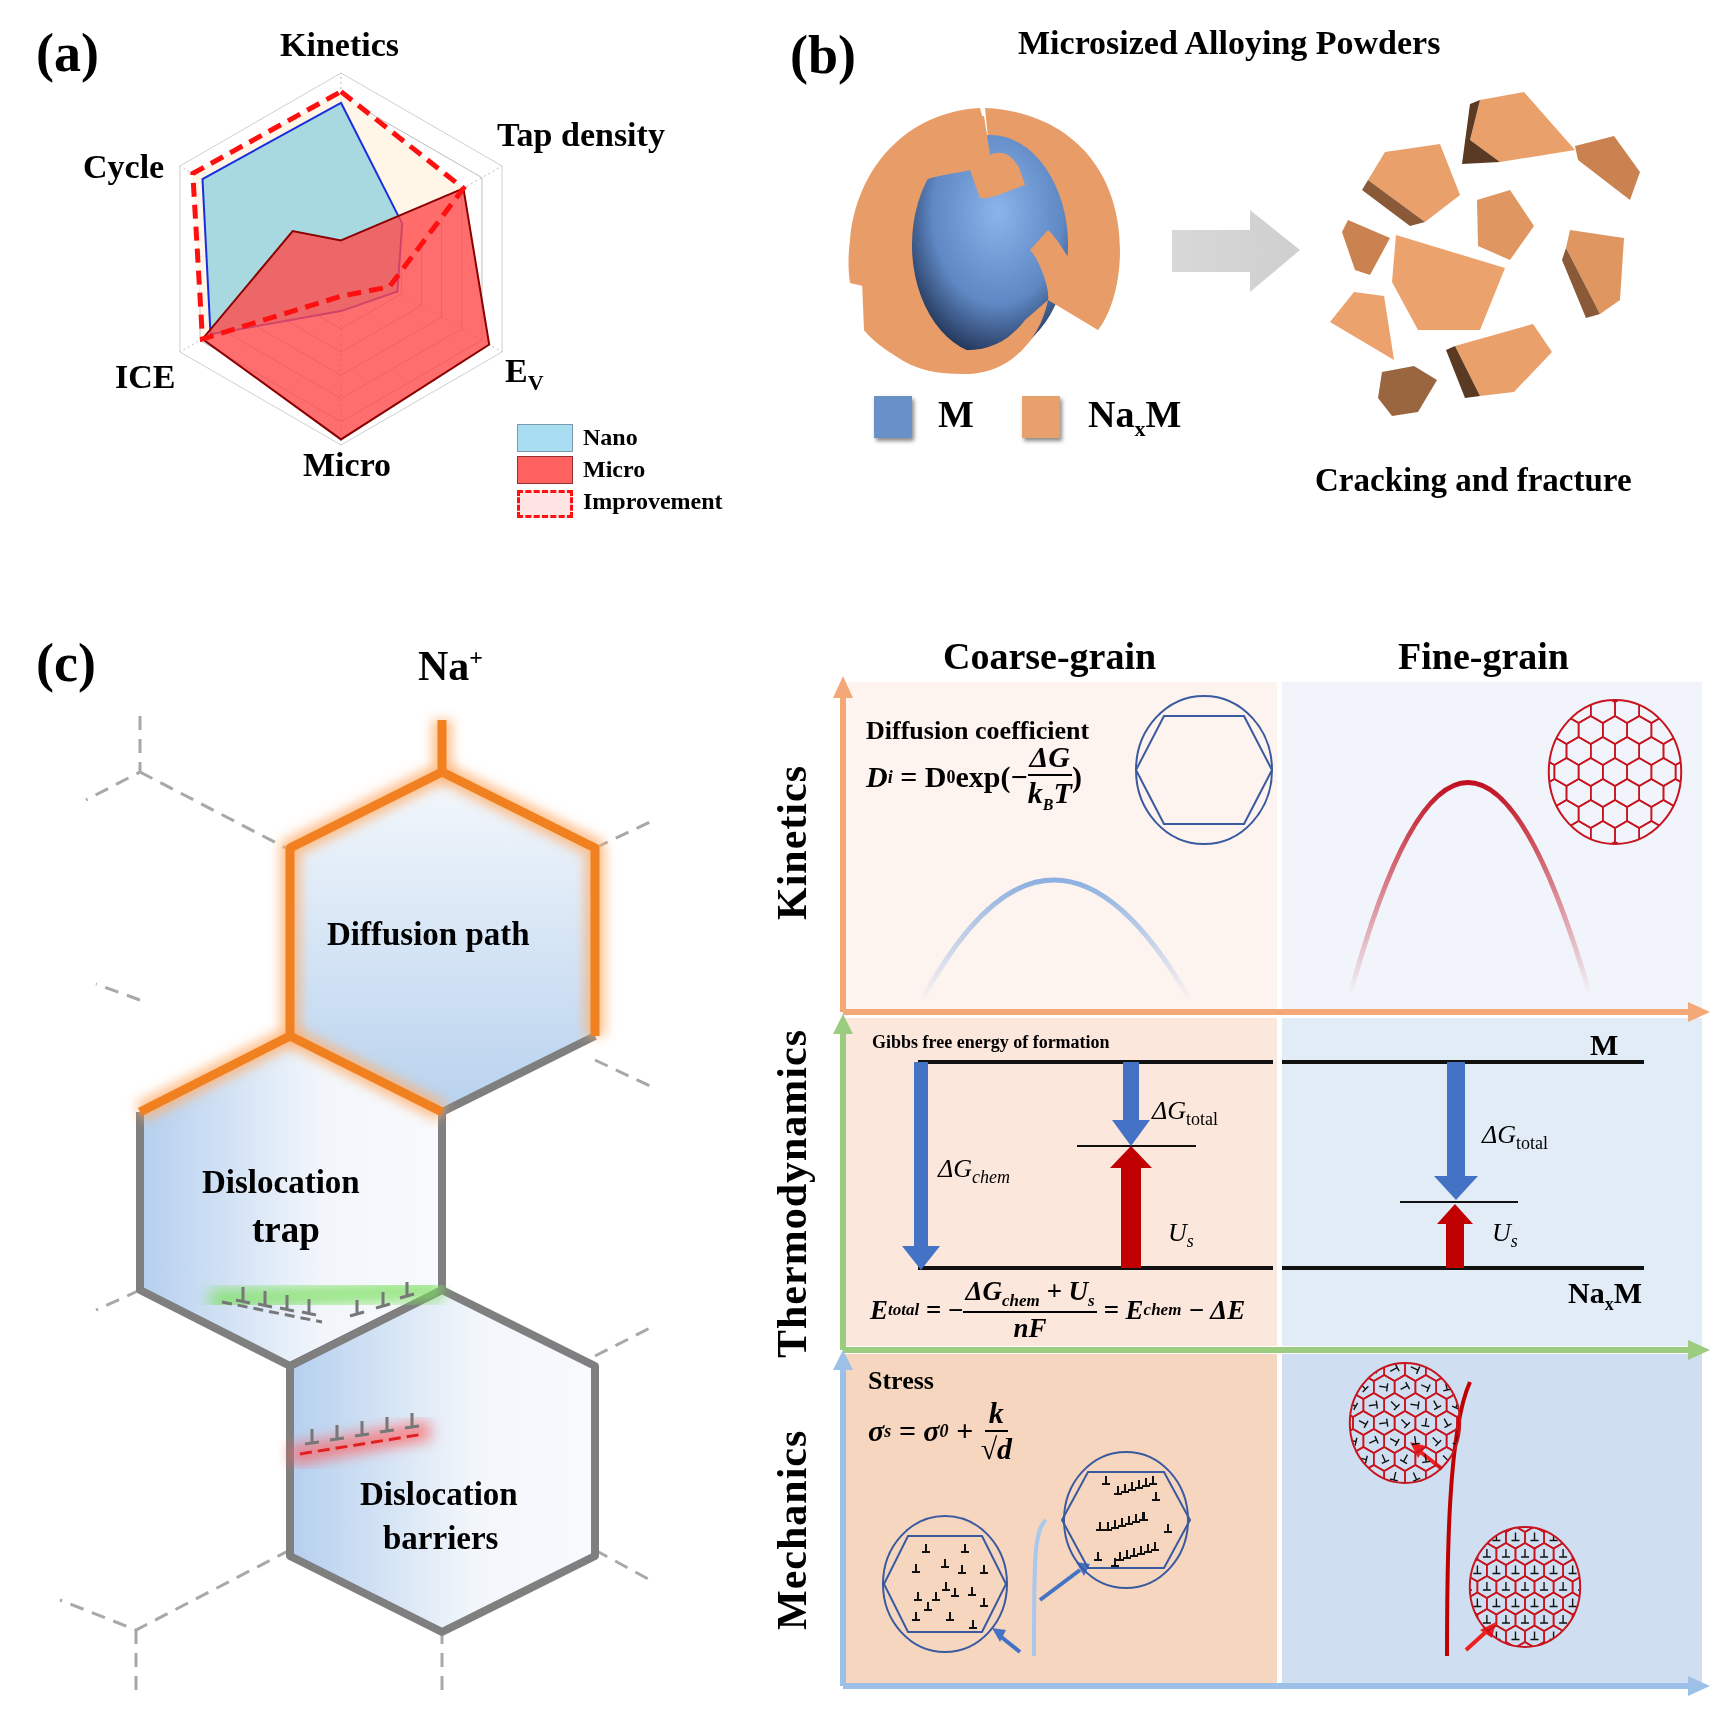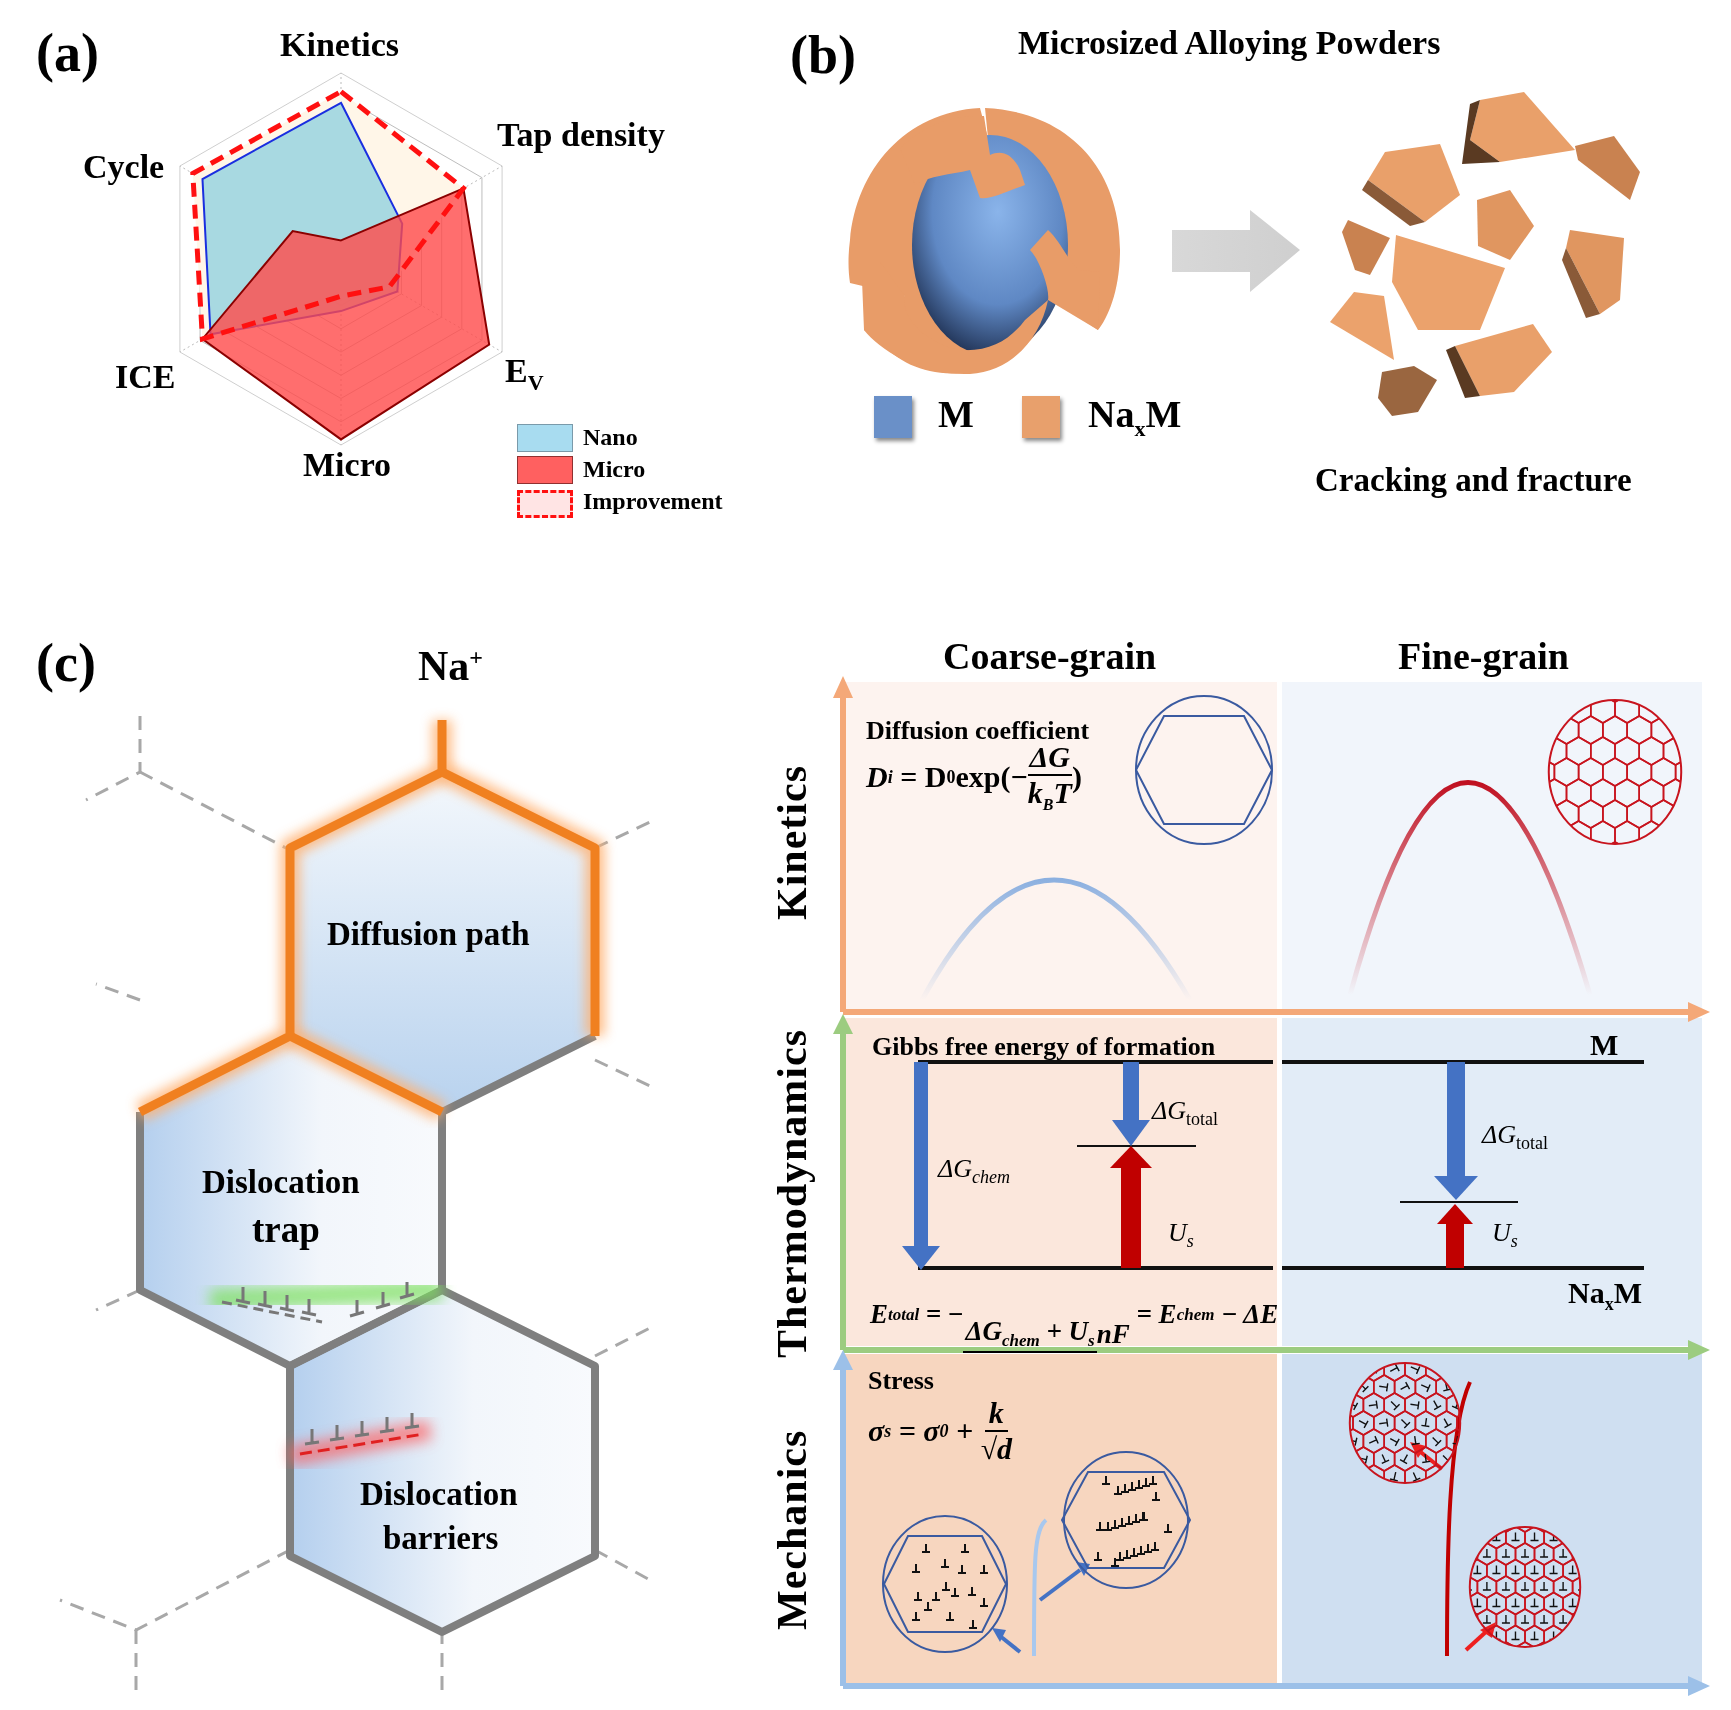--- a/index.html
+++ b/index.html
@@ -614,33 +614,33 @@
   <span style="font-style:normal;white-space:pre"> = D</span>
     <sub style="font-size:18px;font-style:normal">0</sub>
   <span style="font-style:normal">exp(−</span>
   <span style="display:inline-flex;flex-direction:column;align-items:center;">
     <span style="border-bottom:2px solid #000;padding:0 2px;">ΔG</span>
     <span><span>k</span><sub style="font-size:16px">B</sub><span>T</span></span>
   </span>
   <span style="font-style:normal">)</span>
 </div>
 
-<div class="abs bold" style="left:872px;top:1032px;font-size:26px;text-align:right;">Gibbs free energy of formation</div>
+<div class="abs bold" style="left:872px;top:1032px;font-size:18px;text-align:right;">Gibbs free energy of formation</div>
 <div class="abs bold" style="left:1590px;top:1028px;font-size:30px;">M</div>
 <div class="abs bold" style="left:1568px;top:1276px;font-size:30px;"><span>Na</span><sub style="font-size:18px">x</sub><span>M</span></div>
 <div class="abs" style="left:938px;top:1154px;font-size:26px;font-style:italic;"><span>ΔG</span><sub style="font-size:18px">chem</sub></div>
 <div class="abs" style="left:1152px;top:1096px;font-size:26px;font-style:italic;"><span>ΔG</span><sub style="font-size:18px;font-style:normal">total</sub></div>
 <div class="abs" style="left:1168px;top:1218px;font-size:26px;font-style:italic;"><span>U</span><sub style="font-size:18px">s</sub></div>
 <div class="abs" style="left:1482px;top:1120px;font-size:26px;font-style:italic;"><span>ΔG</span><sub style="font-size:18px;font-style:normal">total</sub></div>
 <div class="abs" style="left:1492px;top:1218px;font-size:26px;font-style:italic;"><span>U</span><sub style="font-size:18px">s</sub></div>
 <div class="abs math" style="left:870px;top:1276px;font-size:27px;white-space:nowrap;display:flex;align-items:center;">
   <span>E</span>
     <sub style="font-size:17px">total</sub>
   <span style="font-style:normal;white-space:pre"> = −</span>
-  <span style="display:inline-flex;flex-direction:row;align-items:center;margin-top:40px;">
+  <span style="display:inline-flex;flex-direction:column;align-items:center;">
     <span style="border-bottom:2px solid #000;padding:0 2px;white-space:pre"><span>ΔG</span><sub style="font-size:17px">chem</sub><span> + U</span><sub style="font-size:17px">s</sub></span>
     <span>nF</span>
   </span>
   <span style="white-space:pre"> = E</span>
     <sub style="font-size:17px">chem</sub>
     <span style="white-space:pre"> − ΔE</span>
 </div>
 
 <div class="abs bold" style="left:868px;top:1366px;font-size:26px;">Stress</div>
 <div class="abs math" style="left:868px;top:1396px;font-size:30px;white-space:nowrap;display:flex;align-items:center;">

